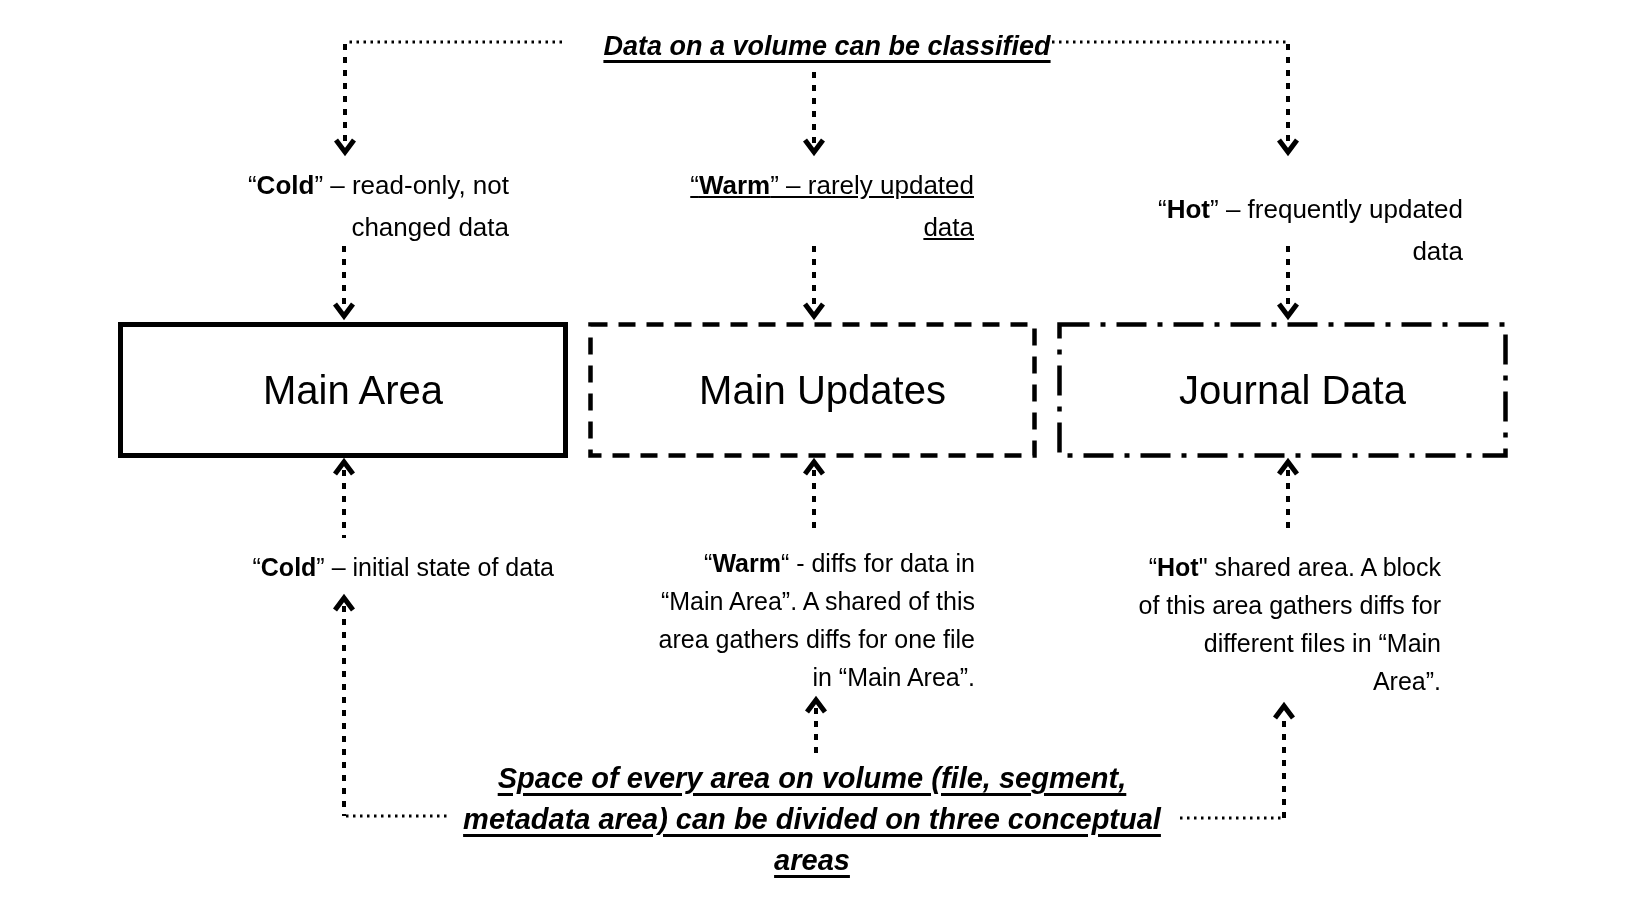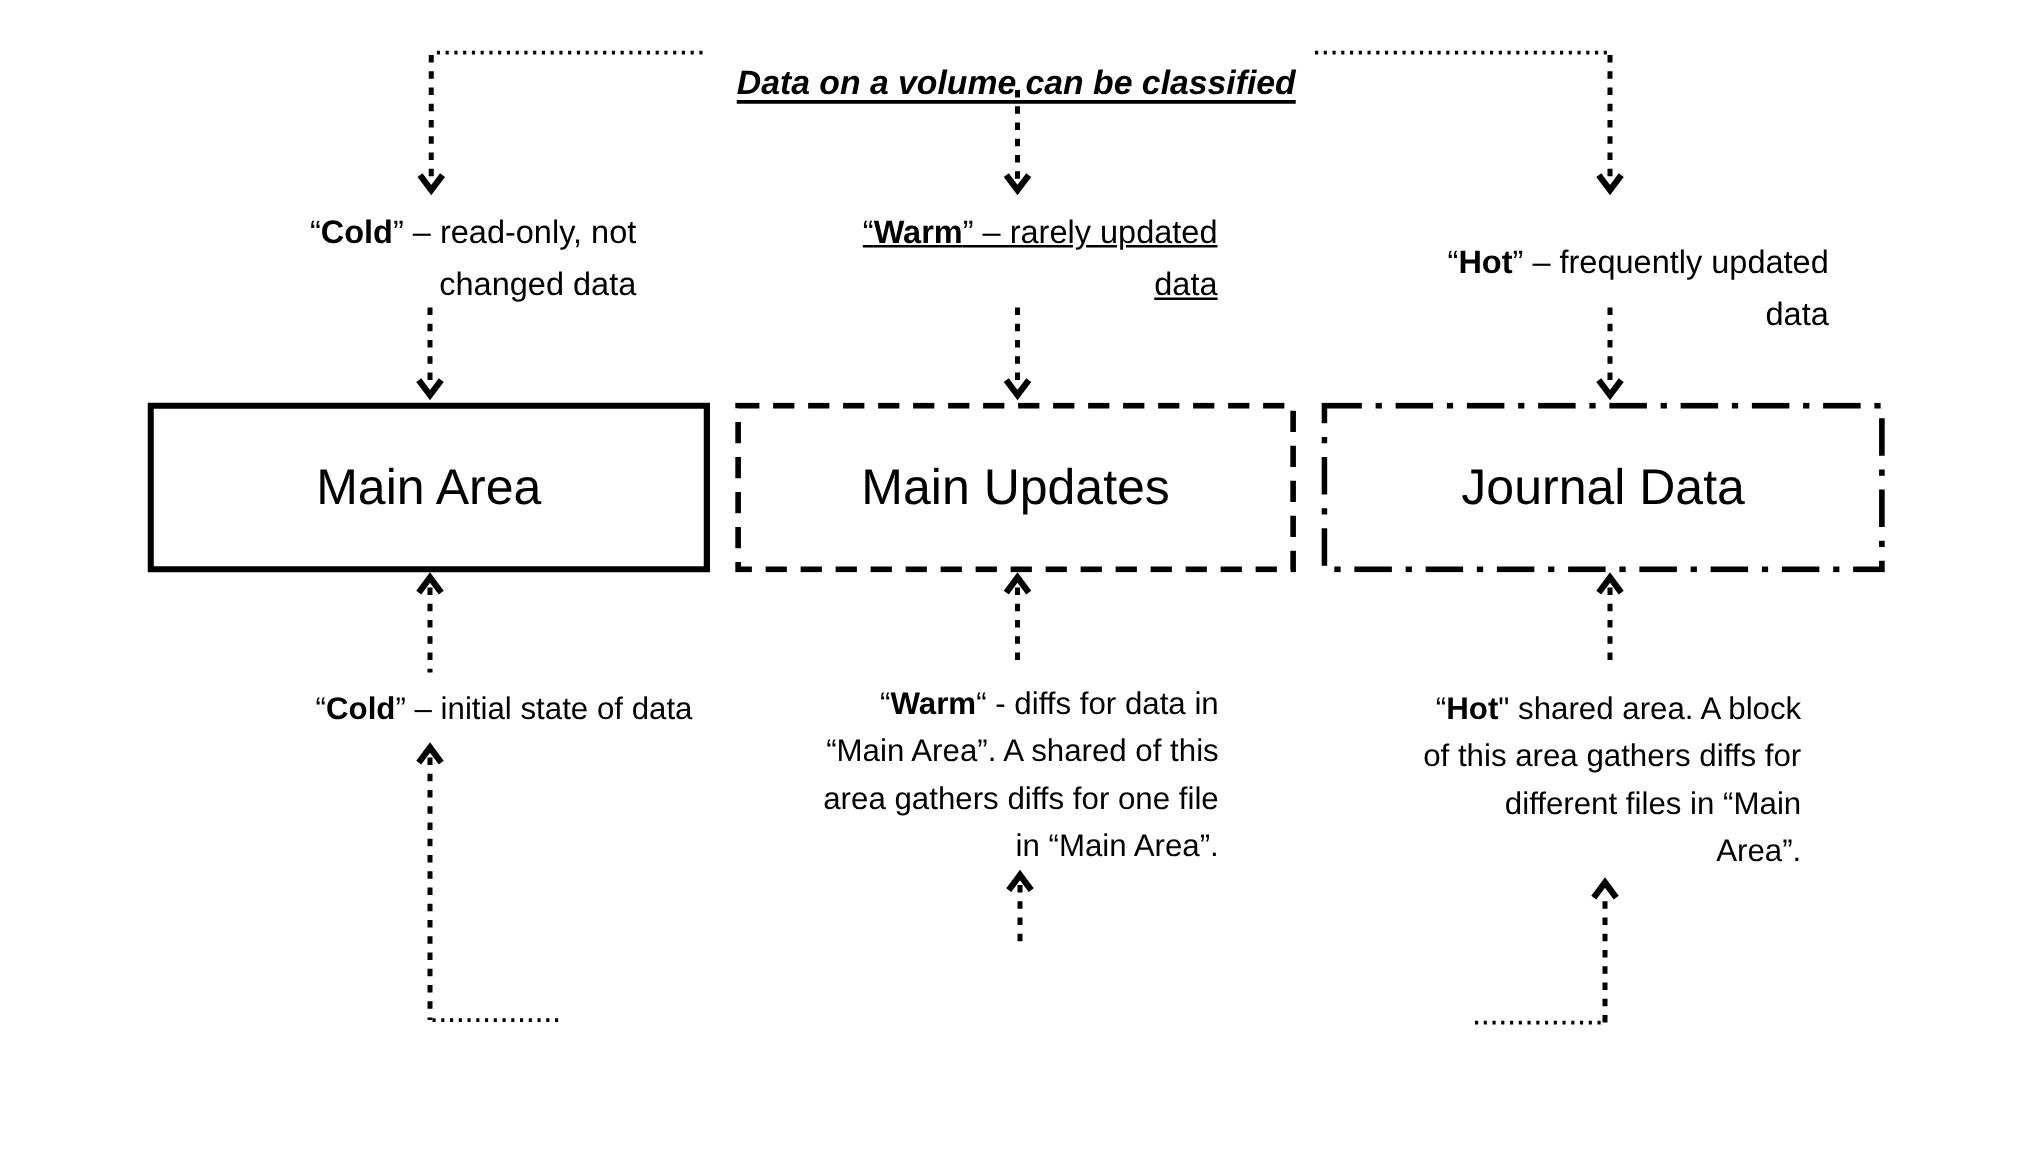--- a/index.html
+++ b/index.html
@@ -21,21 +21,21 @@
     text-decoration-thickness:2.5px;
     text-underline-offset:5px;
   }
   .bottom-note{font-size:29px;}
   .cls-label{
     font-size:26px;line-height:42px;text-align:right;
   }
   .role-label{
     font-size:25px;line-height:38px;text-align:right;
   }
-  .area-box{position:absolute;top:322px;height:136px;}
+  .area-box{position:absolute;top:322px;height:136px;padding-left:20px;}
   .area-box svg{position:absolute;left:0;top:0;}
   .area-label{
     position:absolute;left:0;top:0;width:100%;height:100%;
     display:flex;align-items:center;justify-content:center;
     font-size:40px;
   }
   .dots{stroke:#000;stroke-width:4;fill:none;stroke-dasharray:6 7;}
   .dots-fine{stroke:#000;stroke-width:3;fill:none;stroke-dasharray:2.5 4.5;}
   .head{stroke:#000;stroke-width:5;fill:none;}
 </style>
@@ -96,21 +96,21 @@
       <polyline class="head" points="807,712 816,700 825,712"></polyline>
       <path class="dots" d="M 816 708 V 754"></path>
     </g>
     <g>
       <path class="dots-fine" d="M 1180 818 H 1282"></path>
       <path class="dots" d="M 1284 818 V 714"></path>
       <polyline class="head" points="1275,718 1284,706 1293,718"></polyline>
     </g>
   </svg>
 
-  <div class="abs note" style="left:493px;top:26px;width:640px;margin-top:20px;">Data on a volume can be classified</div>
+  <div class="abs note" style="left:507px;top:26px;width:640px;">Data on a volume can be classified</div>
 
   <div class="abs cls-label" style="left:179px;top:164px;width:330px;">
     <span>“</span><b>Cold</b><span>” – read-only, not changed data</span>
   </div>
   <div class="abs cls-label" style="left:654px;top:164px;width:320px;text-decoration:underline;">
     <span>“</span><b>Warm</b><span>” – rarely updated data</span>
   </div>
   <div class="abs cls-label" style="left:1113px;top:164px;width:350px;margin-top:24px;">
     <span>“</span><b>Hot</b><span>” – frequently updated data</span>
   </div>
@@ -137,14 +137,15 @@
   <div class="abs role-label" style="left:134px;top:548px;width:420px;">
     <span>“</span><b>Cold</b><span>” – initial state of data</span>
   </div>
   <div class="abs role-label" style="left:653px;top:544px;width:322px;">
     <span>“</span><b>Warm</b><span>“ - diffs for data in “Main Area”. A shared of this area gathers diffs for one file in “Main Area”.</span>
   </div>
   <div class="abs role-label" style="left:1135px;top:548px;width:306px;">
     <span>“</span><b>Hot</b><span>" shared area. A block of this area gathers diffs for different files in “Main Area”.</span>
   </div>
 
+  <div class="abs note bottom-note" style="left:447px;top:758px;width:730px;">Space of every area on volume (file, segment, metadata area) can be divided on three conceptual areas</div>
 
 </div>
 
 </body></html>

